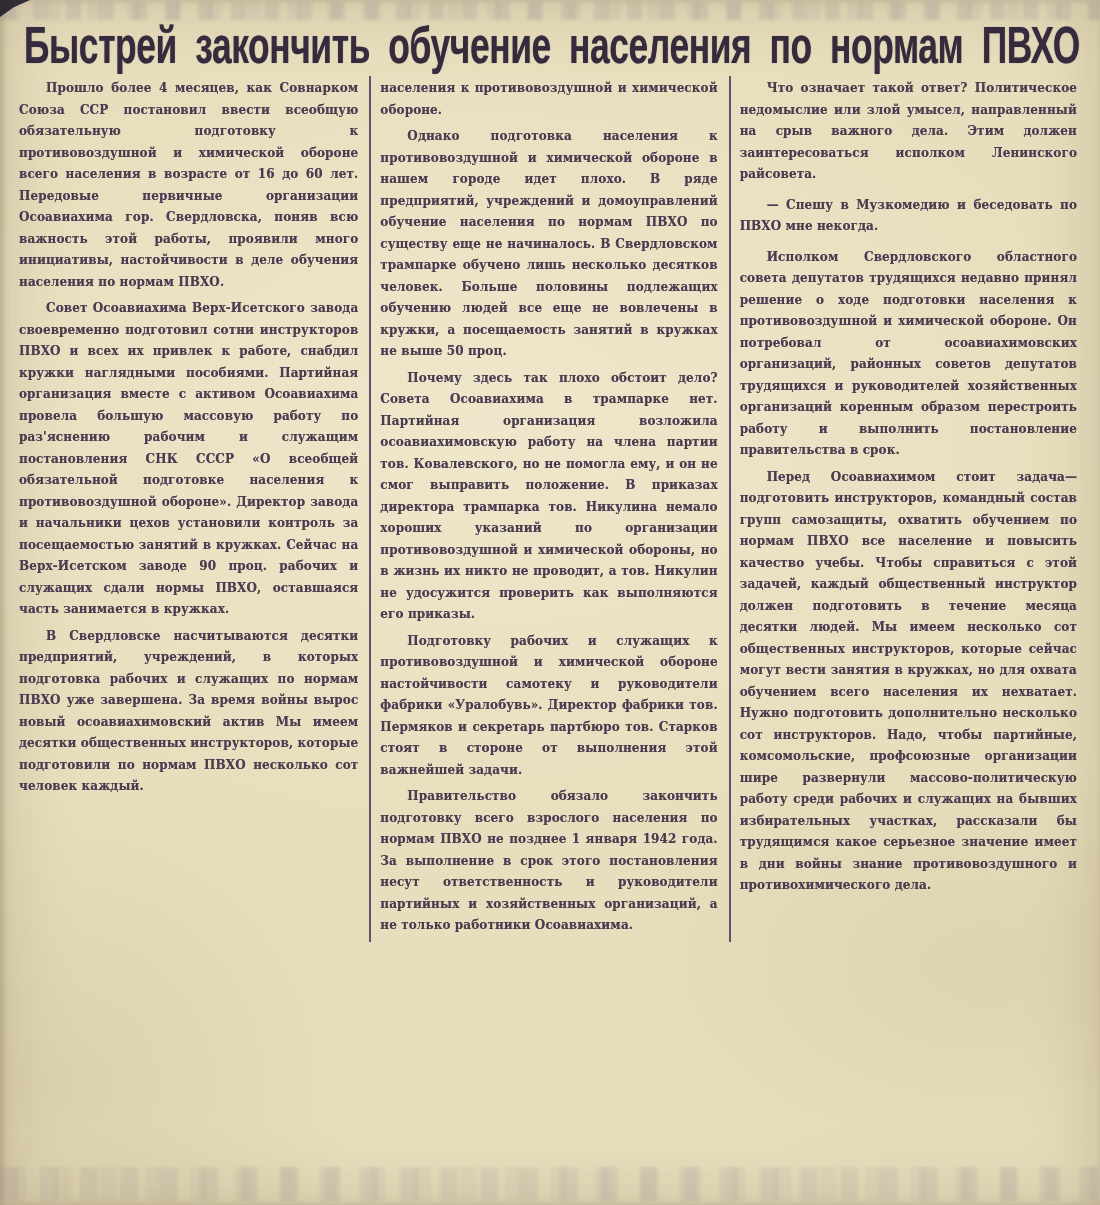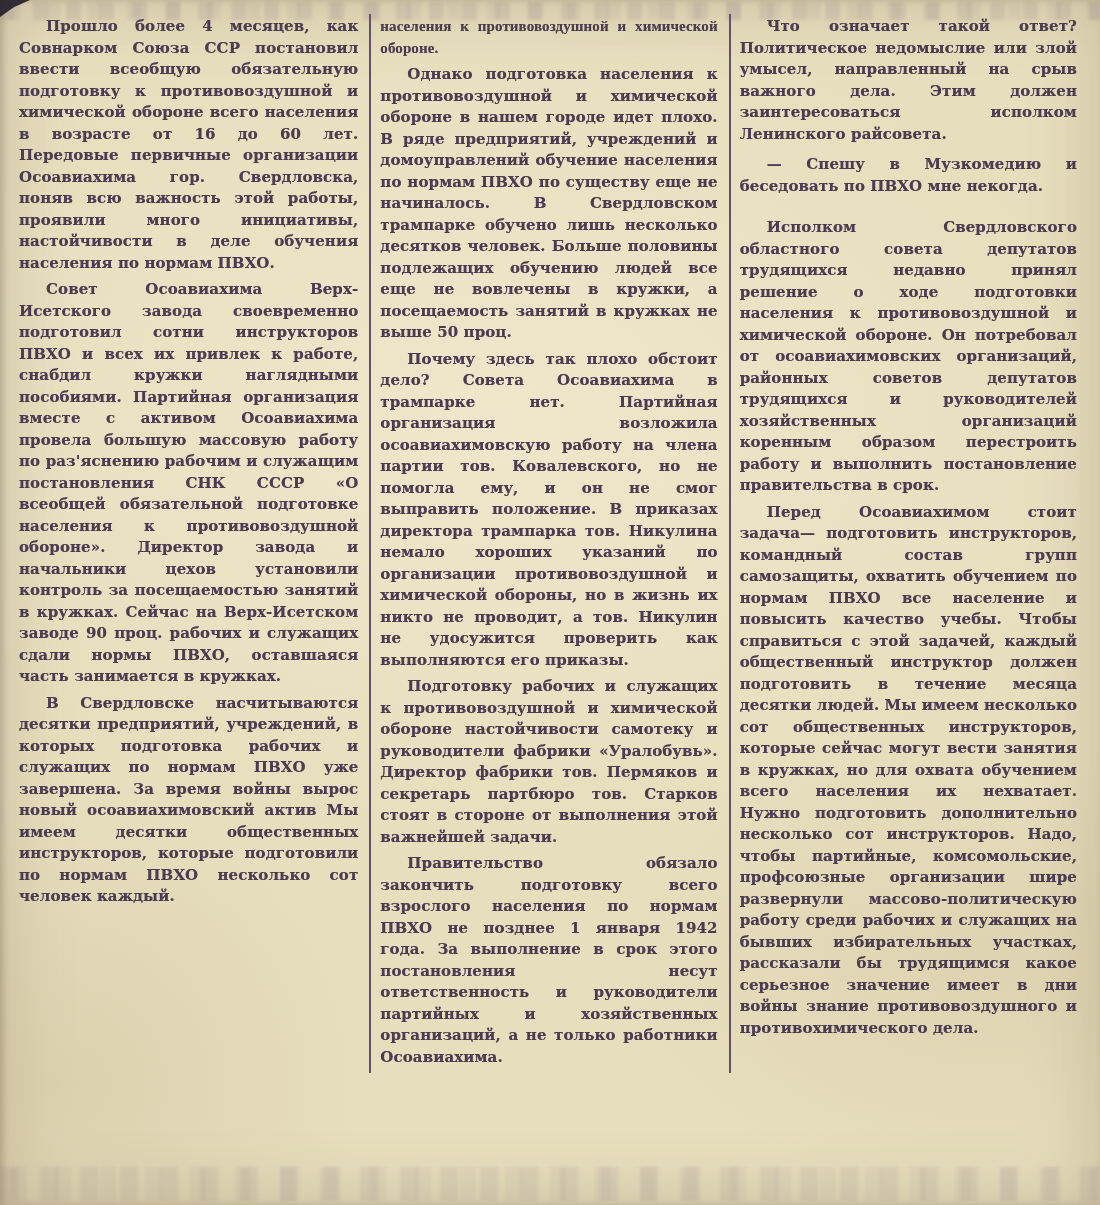--- a/index.html
+++ b/index.html
@@ -53,37 +53,40 @@
     word-spacing:11px;letter-spacing:-.5px;
     text-shadow:0 0 1px rgba(53,43,61,.55);
   }
   .columns{
     display:grid;grid-template-columns:1fr 1fr 1fr;
     margin:14px 12px 0 10px;
   }
   .col{padding:2px 11px 0 9px;}
   .col + .col{border-left:2px solid var(--rule);}
   .para{
-    font-size:15px;line-height:21.5px;font-weight:700;
+    font-size:12px;line-height:21.5px;font-weight:700;
     color:var(--ink);
     text-align:justify;text-indent:27px;
     letter-spacing:.1px;
     margin-bottom:5px;
     text-shadow:0 0 .6px rgba(75,60,81,.55);
   }
-  .para.cont{text-indent:0;font-family:Liberation Serif, serif;}
-  .para.quote{margin:9px 0 20px;}
+  .para.cont{text-indent:0;}
+  .para.quote{margin:9px 0 9px;}
 </style>
 </head>
 <body>
 
 <div class="page">
   <div class="top-ghost"></div>
   <div class="corner-tear"></div>
 
+  <div class="headline-wrap">
+    <h1 class="headline" style="transform: scale(0.804265, 1.18);">Быстрей закончить обучение населения по нормам ПВХО</h1>
+  </div>
 
   <div class="columns">
 
     <div class="col">
       <p class="para">Прошло более 4 месяцев, как Совнарком Союза ССР постановил ввести всеобщую обязательную подготовку к противовоздушной и химической обороне всего населения в возрасте от 16 до 60 лет. Передовые первичные организации Осоавиахима гор. Свердловска, поняв всю важность этой работы, проявили много инициативы, настойчивости в деле обучения населения по нормам ПВХО.</p>
       <p class="para">Совет Осоавиахима Верх-Исетского завода своевременно подготовил сотни инструкторов ПВХО и всех их привлек к работе, снабдил кружки наглядными пособиями. Партийная организация вместе с активом Осоавиахима провела большую массовую работу по раз'яснению рабочим и служащим постановления СНК СССР «О всеобщей обязательной подготовке населения к противовоздушной обороне». Директор завода и начальники цехов установили контроль за посещаемостью занятий в кружках. Сейчас на Верх-Исетском заводе 90 проц. рабочих и служащих сдали нормы ПВХО, оставшаяся часть занимается в кружках.</p>
       <p class="para">В Свердловске насчитываются десятки предприятий, учреждений, в которых подготовка рабочих и служащих по нормам ПВХО уже завершена. За время войны вырос новый осоавиахимовский актив Мы имеем десятки общественных инструкторов, которые подготовили по нормам ПВХО несколько сот человек каждый.</p>
 
     </div>
 

